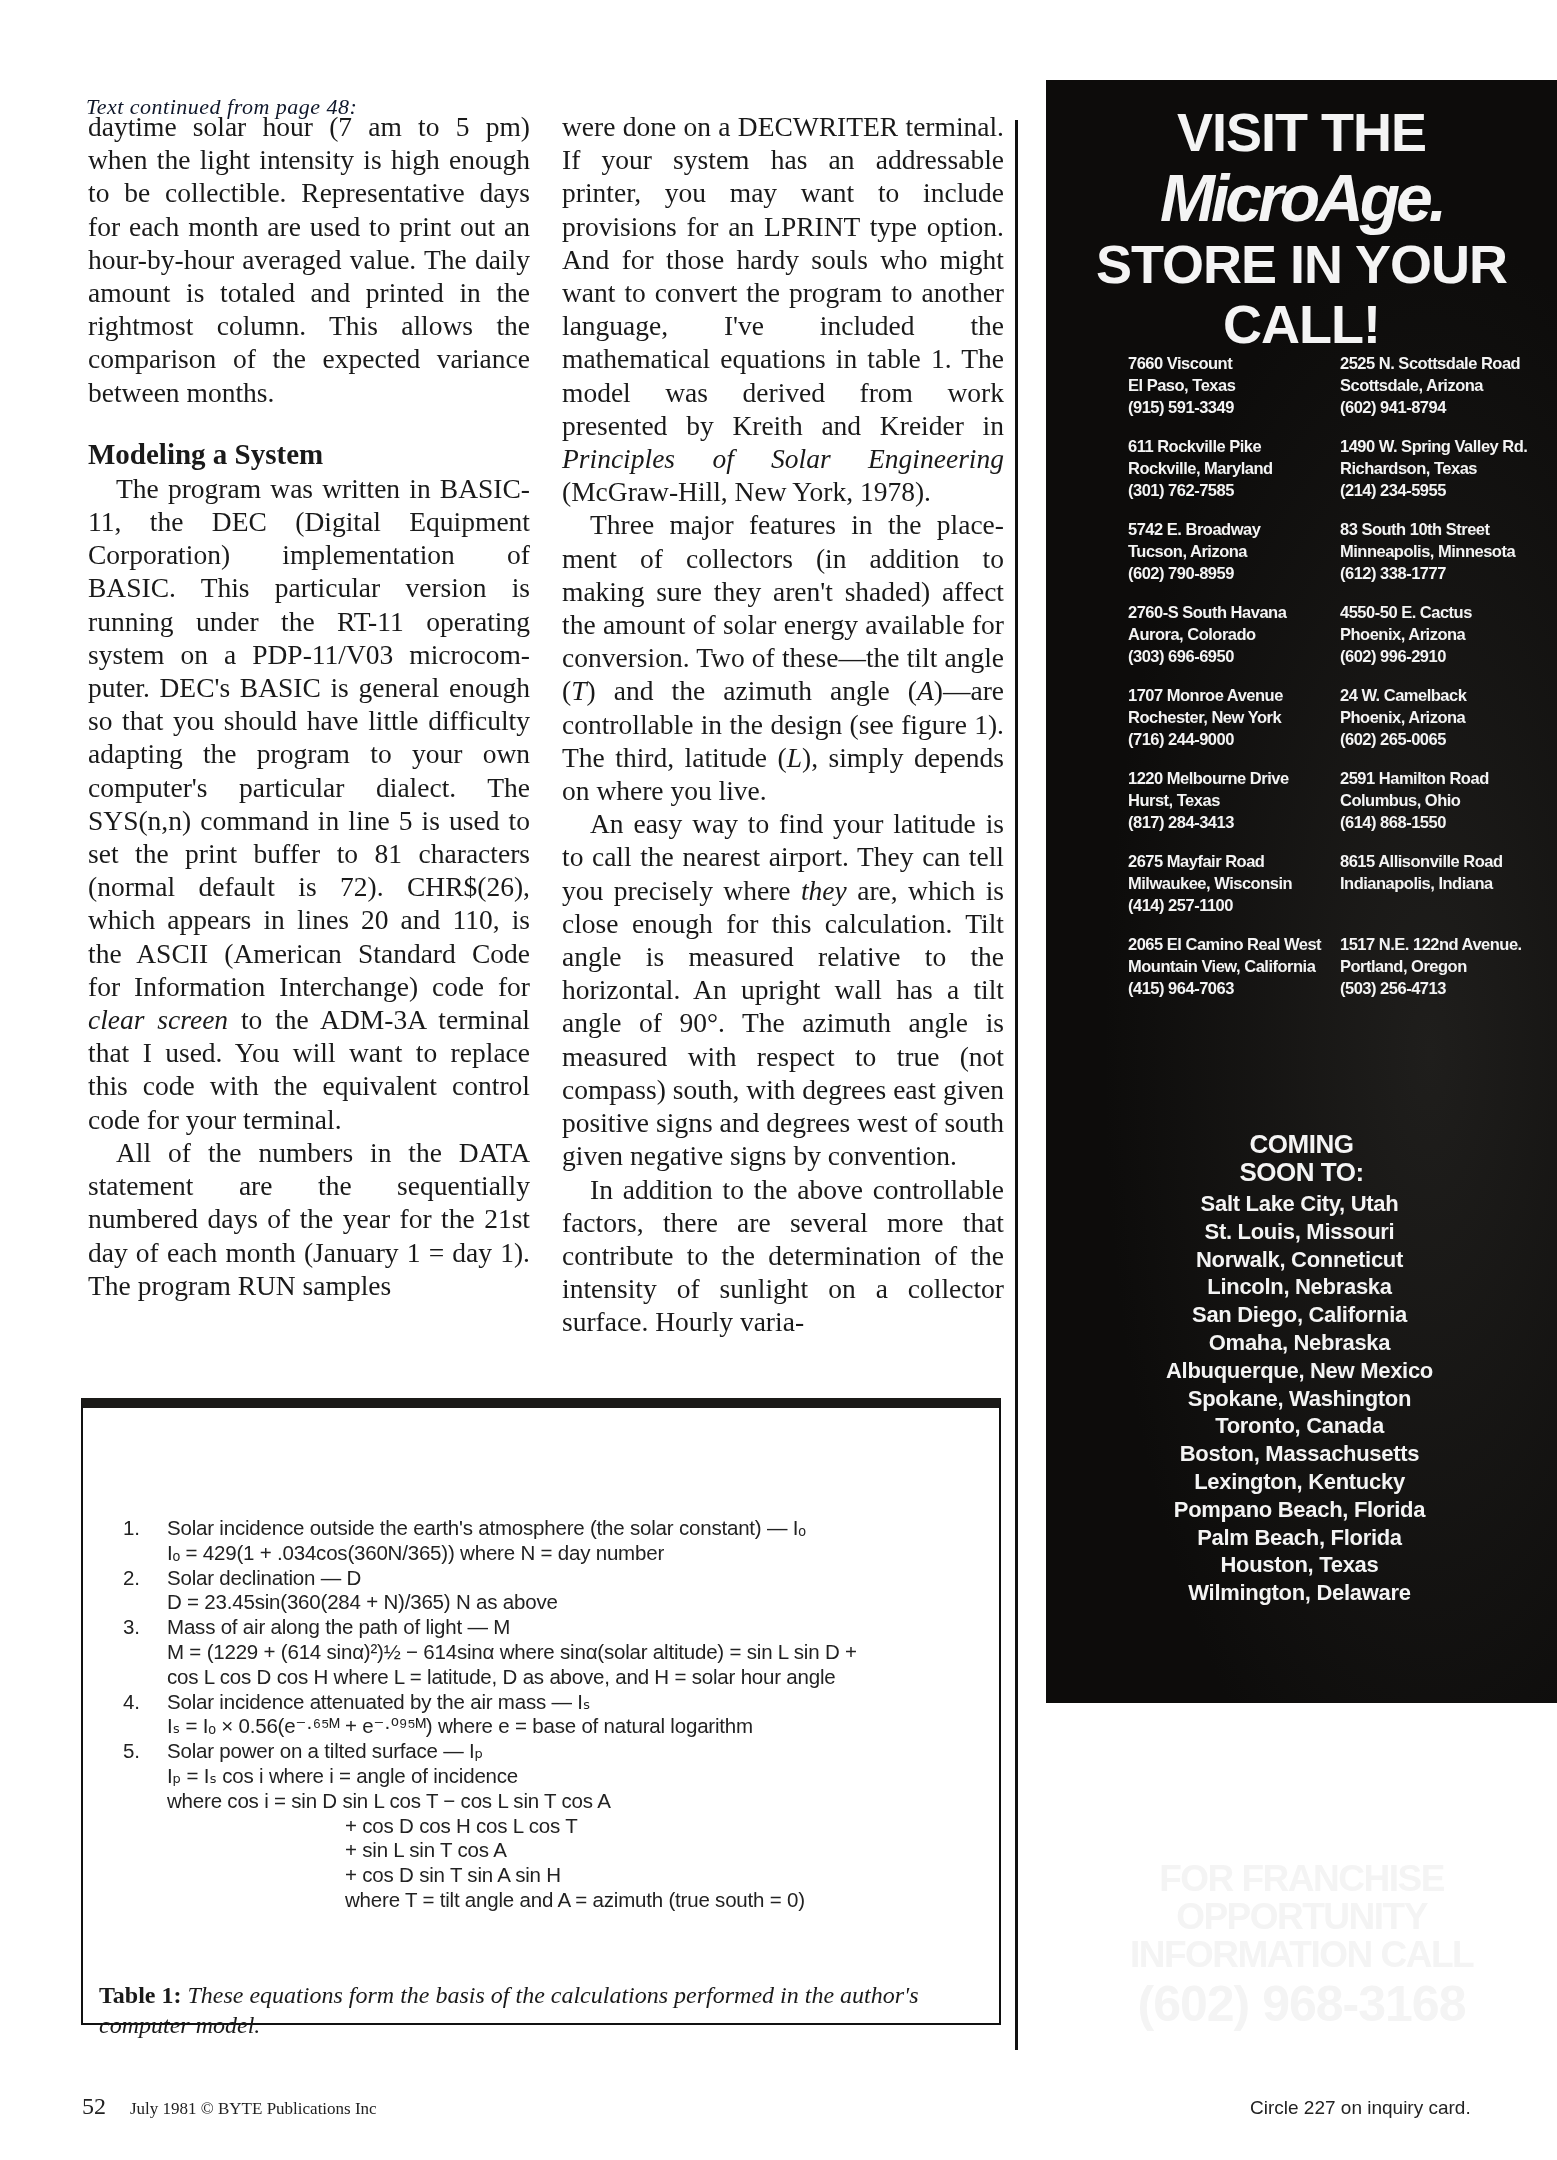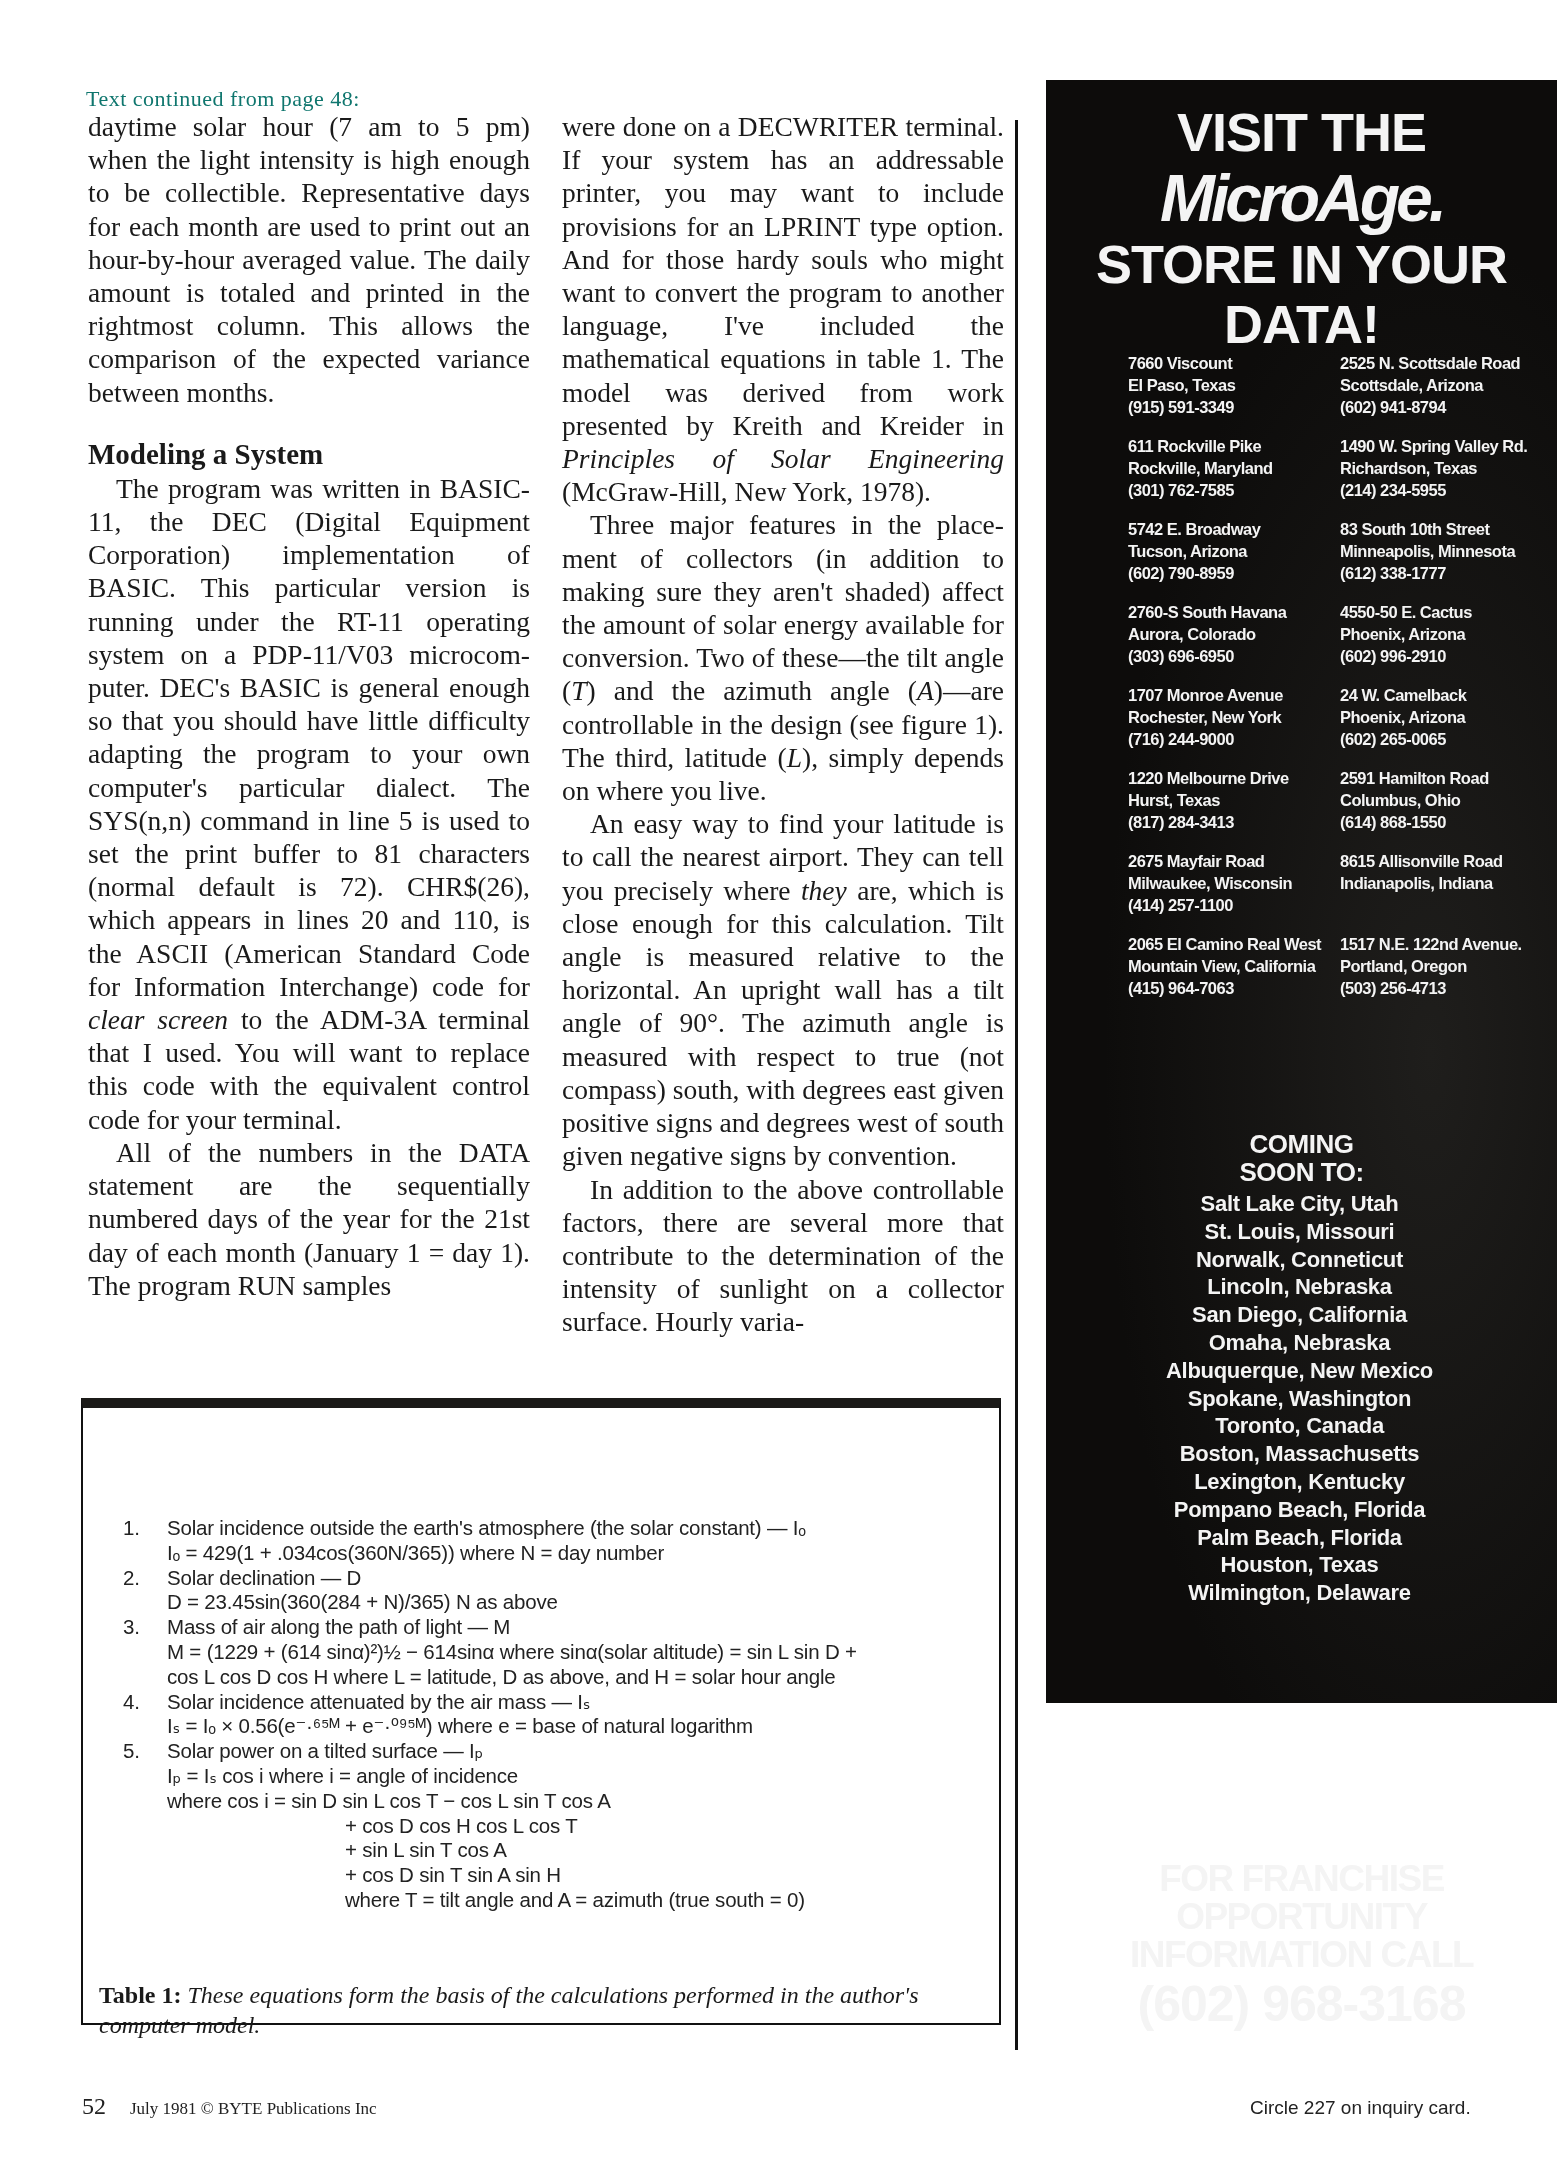--- a/index.html
+++ b/index.html
@@ -1,20 +1,20 @@
 <!DOCTYPE html>
 <html><head>
 <meta charset="utf-8">
 <style>
   html, body { margin: 0; padding: 0; background: #ffffff; }
   body { width: 1557px; height: 2160px; position: relative; overflow: hidden; color: #1a1a1a; }
   .serif { font-family: "Liberation Serif", "DejaVu Serif", serif; }
   .sans { font-family: "Liberation Sans", "DejaVu Sans", sans-serif; }
 
-  .cont-note { position: absolute; left: 86px; top: 86px; font-size: 22px; color: #0f766e; letter-spacing: 0.5px; }
+  .cont-note { position: absolute; left: 86px; top: 94px; font-size: 22px; font-style: italic; color: #0f172a; letter-spacing: 0.5px; }
 
   .col { position: absolute; top: 110px; width: 442px; font-size: 27.5px; line-height: 33.2px; text-align: justify; hyphens: manual; }
   .col-left { left: 88px; }
   .col-mid { left: 562px; }
   .col p { margin: 0; }
   .col p.indent { text-indent: 28px; }
   .col h2 { font-size: 29px; font-weight: bold; margin: 27px 0 0 0; line-height: 36px; text-align: left; }
   .col em { font-style: italic; }
 
   .vrule { position: absolute; left: 1015px; top: 120px; width: 3px; height: 1930px; background: #111; }
@@ -113,21 +113,21 @@
 
 <div class="footer serif">
   <span class="pg">52</span><span>July 1981 © BYTE Publications Inc</span>
 </div>
 
 <div class="ad sans">
   <div class="ad-headline">
     <div>VISIT THE</div>
     <span class="ad-logo">MicroAge.</span>
     <div>STORE IN YOUR</div>
-    <div>DATA!</div>
+    <div>CALL!</div>
   </div>
 
   <div class="stores">
     <div class="store">
         <div>7660 Viscount</div>
         <div>El Paso, Texas</div>
         <div>(915) 591-3349</div>
       </div>
     <div class="store">
         <div>2525 N. Scottsdale Road</div>

